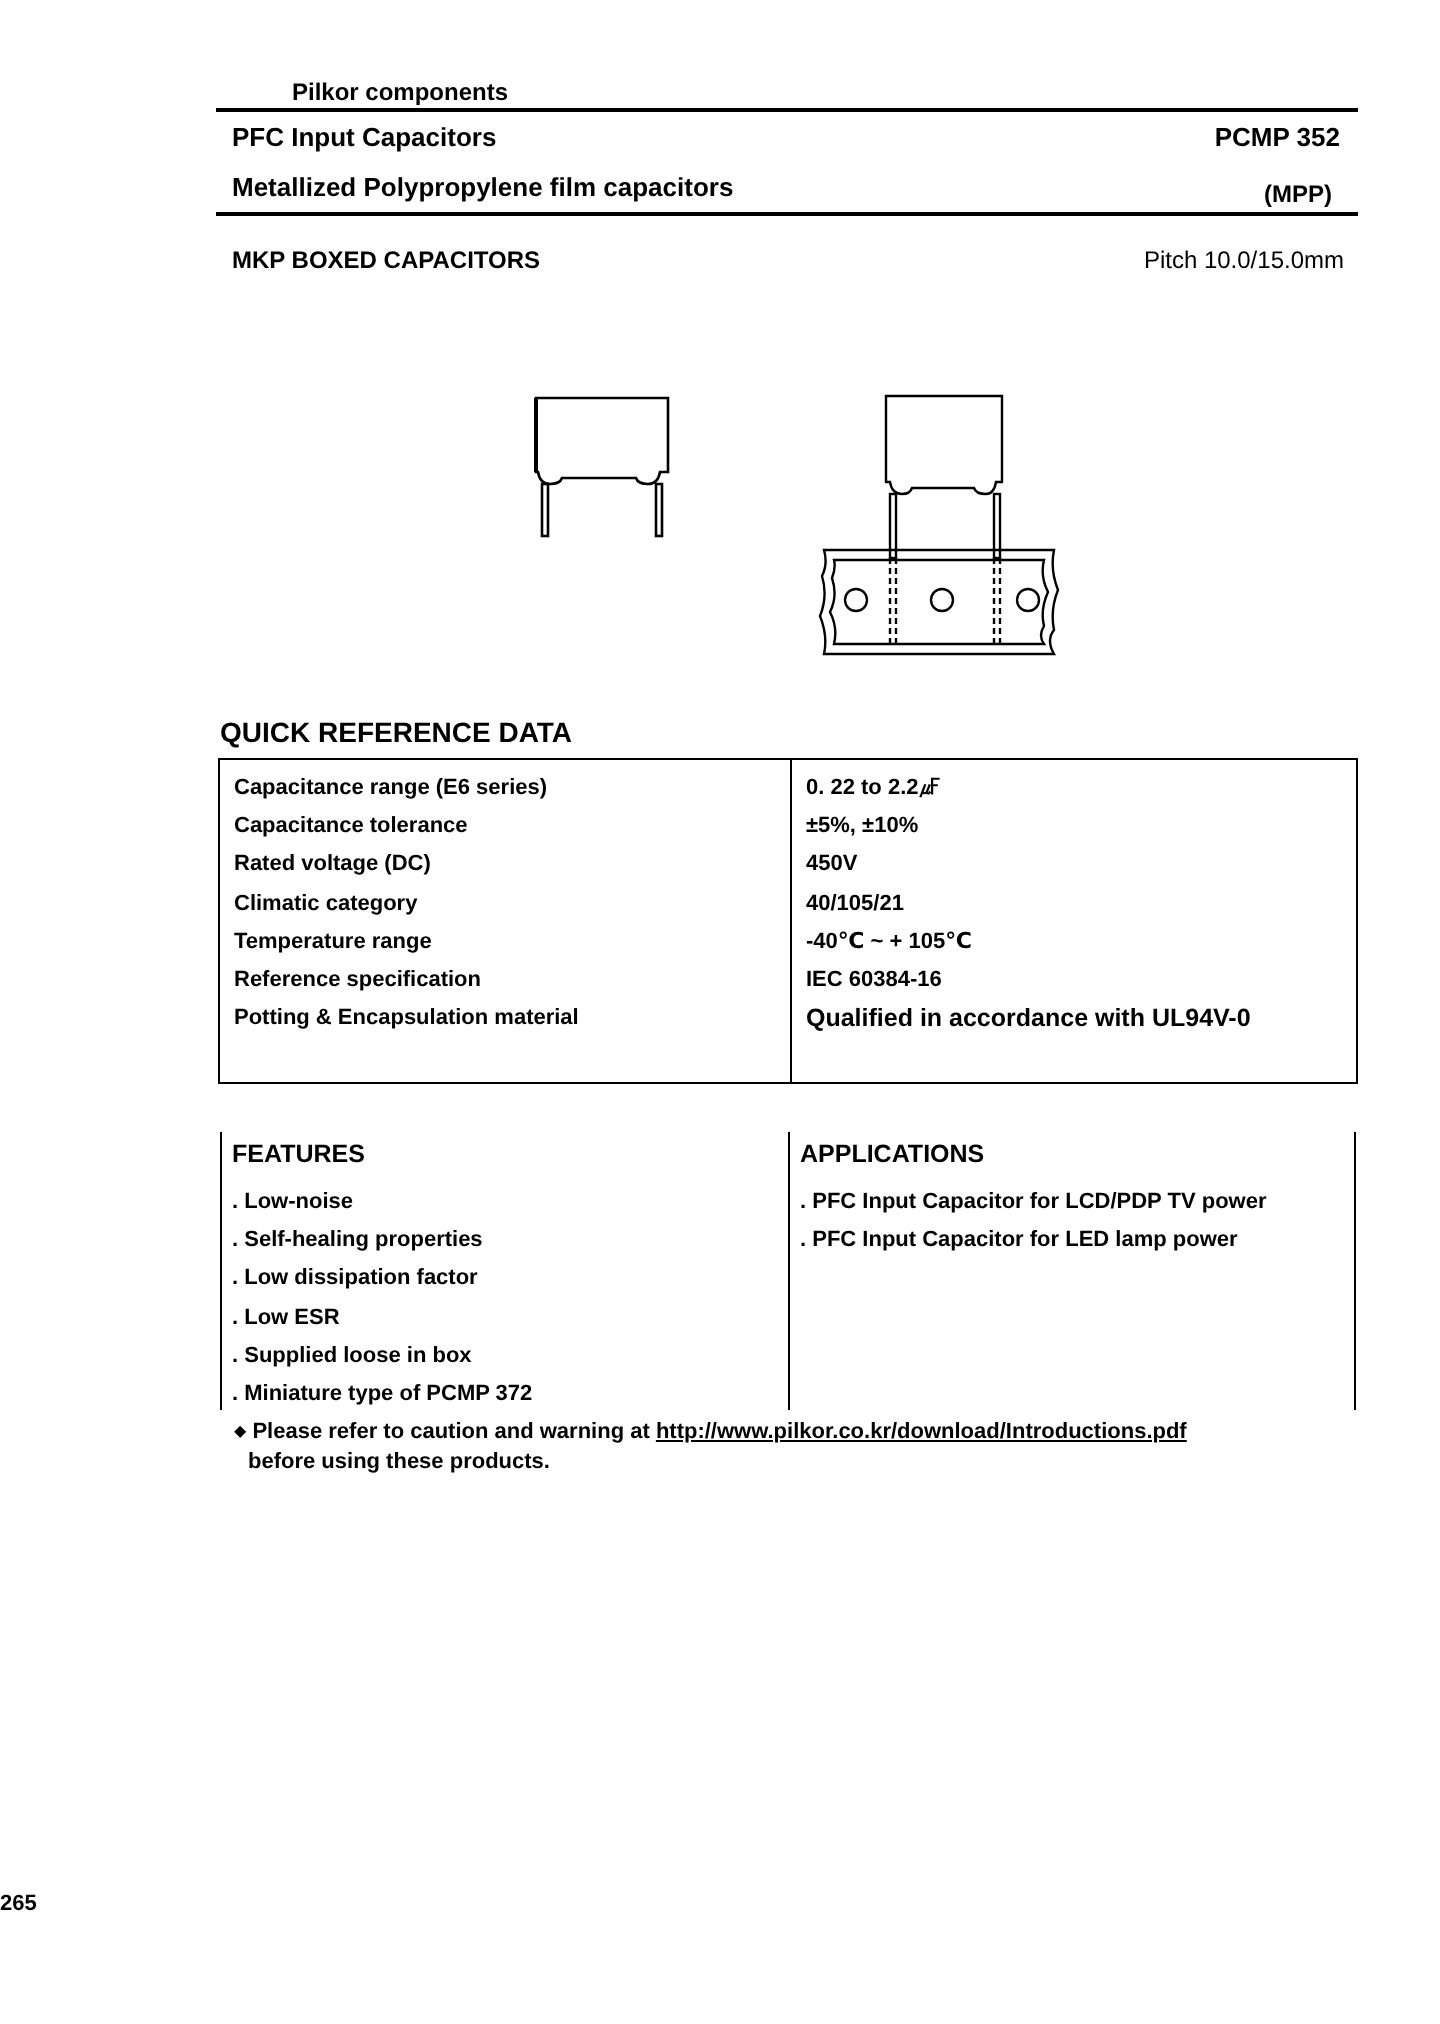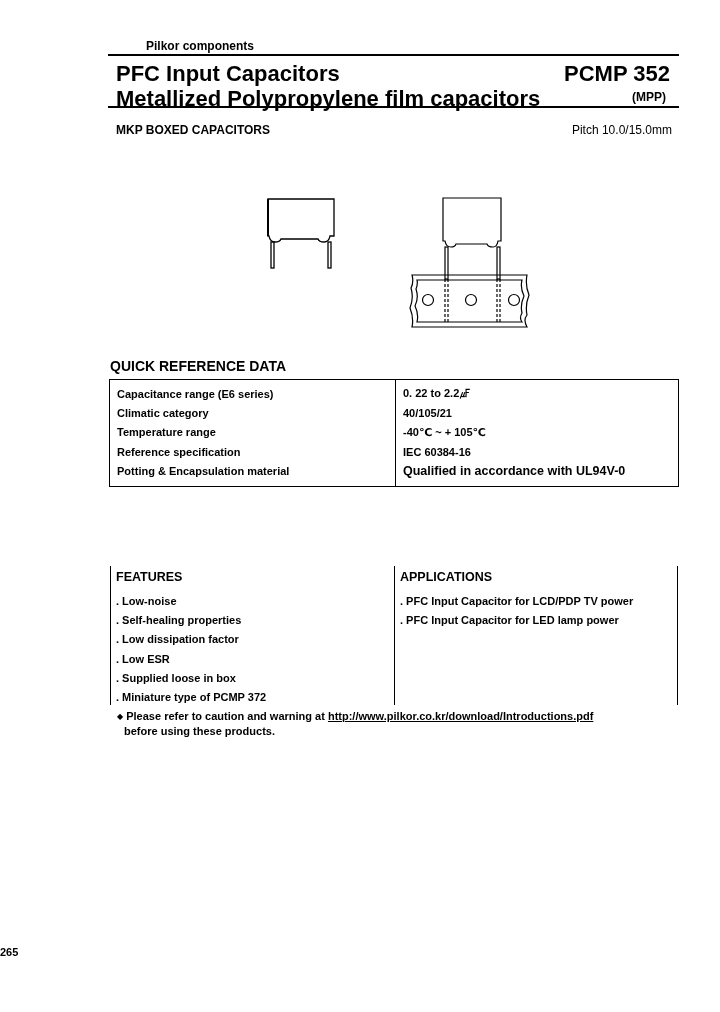--- a/index.html
+++ b/index.html
@@ -1,30 +1,30 @@
 <!DOCTYPE html>
 <html><head>
 <meta charset="utf-8">
 <style>
   html, body { margin:0; padding:0; background:#ffffff; }
   body { width:720px; height:1012px; position:relative; overflow:hidden;
          font-family:"Liberation Sans", "DejaVu Sans", sans-serif; color:#000; }
   .abs { position:absolute; }
   .brand { left:109px; top:39px; font-size:12px; font-weight:bold;padding-left:37px; }
   .rule { position:absolute; left:108px; width:571px; height:2px; background:#000; }
-  .title { font-size:22px; font-weight:bold; }
+  .title { font-size:13px; font-weight:bold; }
   .right { text-align:right; }
   .sub { font-size:12px; font-weight:bold; }
   .section-title { left:110px; top:358px; font-size:14px; font-weight:bold; }
   table.qrd { position:absolute; left:109px; top:379px; width:570px; border-collapse:collapse;
               border:1px solid #000; font-size:11px; font-weight:bold; }
   table.qrd td { padding:0 7px; height:19.3px; vertical-align:middle; }
   table.qrd td.lab { width:271px; border-right:1px solid #000; }
   table.qrd tr:first-child td { padding-top:4px; }
-  table.qrd tr:last-child td { padding-bottom:6px;margin-left:32px; }
+  table.qrd tr:last-child td { padding-bottom:22px;margin-left:32px; }
   table.qrd td.big { font-size:12.5px; }
   .feat-box { position:absolute; left:110px; top:566px; width:568px; height:139px;padding-left:31px; }
   .vline { position:absolute; width:1px; background:#000; }
   .col-title { position:absolute; font-size:12.5px; font-weight:bold; }
   .col-item { position:absolute; font-size:11px; font-weight:bold; }
   .note { position:absolute; left:117px; font-size:11px; font-weight:bold; }
   .note a { color:#000; text-decoration:underline; }
   .pageno { position:absolute; left:0; width:720px; top:946px; text-align:left; font-size:11px; font-weight:bold; }
 </style>
 </head>
@@ -66,20 +66,28 @@
 </svg>
 
 <div class="abs section-title">QUICK REFERENCE DATA</div>
 <table class="qrd">
   <tbody>
       <tr>
     <td class="lab">Capacitance range (E6 series)</td>
     <td>0. 22 to 2.2㎌</td>
   </tr>
   <tr>
+    <td class="lab">Capacitance tolerance</td>
+    <td>±5%, ±10%</td>
+  </tr>
+  <tr>
+    <td class="lab">Rated voltage (DC)</td>
+    <td>450V</td>
+  </tr>
+  <tr>
     <td class="lab">Climatic category</td>
     <td>40/105/21</td>
   </tr>
   <tr>
     <td class="lab">Temperature range</td>
     <td>-40℃ ~ + 105℃</td>
   </tr>
   <tr>
     <td class="lab">Reference specification</td>
     <td>IEC 60384-16</td>

